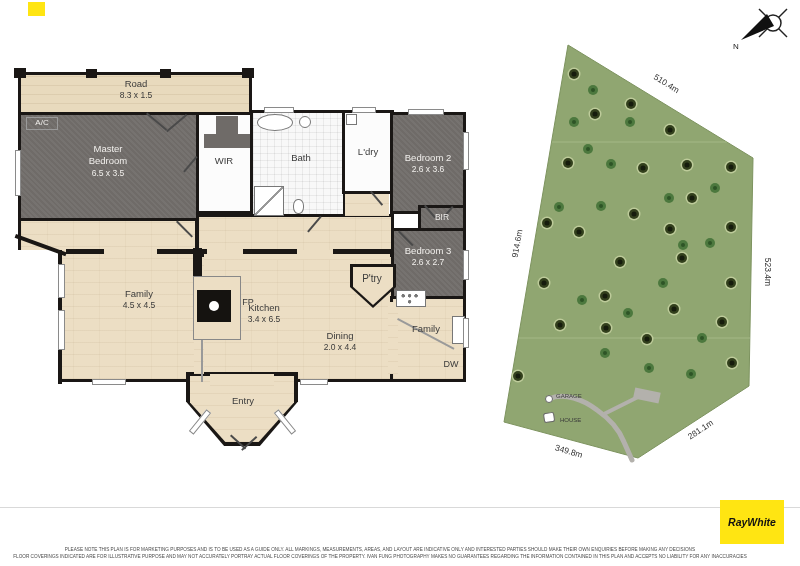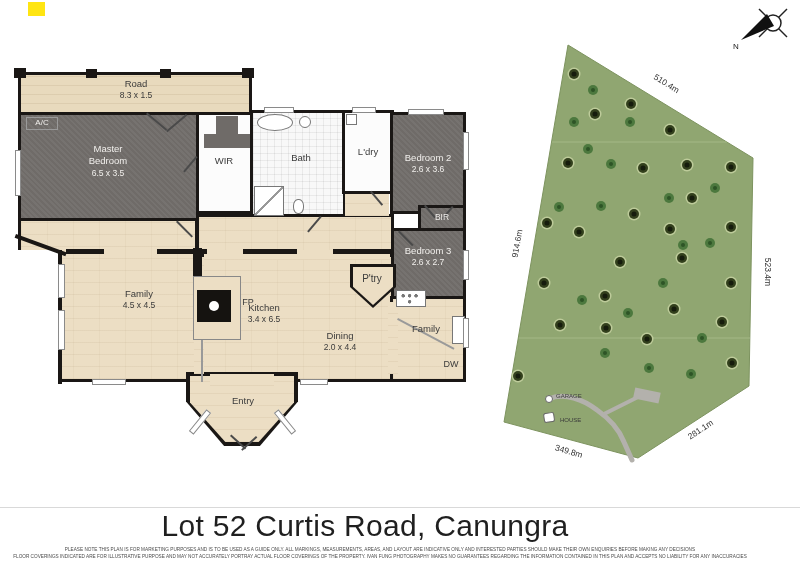--- a/index.html
+++ b/index.html
@@ -431,17 +431,19 @@
 
   <svg style="position:absolute;left:725px;top:5px;z-index:2;" width="70" height="48" viewBox="0 0 70 48">
     <line x1="34" y1="4" x2="62" y2="32" stroke="#222" stroke-width="1.5"></line>
     <line x1="62" y1="4" x2="34" y2="32" stroke="#222" stroke-width="1.5"></line>
     <circle cx="48" cy="18" r="8" fill="#fff" stroke="#222" stroke-width="1.5"></circle>
     <polygon points="16,35 42,9 49,21" fill="#111"></polygon>
     <text x="8" y="44" font-size="8" fill="#222">N</text>
   </svg>
 
   <div id="footer-line"></div>
-  <div id="page-title">Lot 52 Curtis Road, Canungra</div>
   <div class="disc" style="top:547px;">PLEASE NOTE THIS PLAN IS FOR MARKETING PURPOSES AND IS TO BE USED AS A GUIDE ONLY. ALL MARKINGS, MEASUREMENTS, AREAS, AND LAYOUT ARE INDICATIVE ONLY AND INTERESTED PARTIES SHOULD MAKE THEIR OWN ENQUIRIES BEFORE MAKING ANY DECISIONS</div>
   <div class="disc" style="top:554px;">FLOOR COVERINGS INDICATED ARE FOR ILLUSTRATIVE PURPOSE AND MAY NOT ACCURATELY PORTRAY ACTUAL FLOOR COVERINGS OF THE PROPERTY. IVAN FUNG PHOTOGRAPHY MAKES NO GUARANTEES REGARDING THE INFORMATION CONTAINED IN THIS PLAN AND ACCEPTS NO LIABILITY FOR ANY INACCURACIES</div>
+  <div id="brand-box">
+      <span>RayWhite</span>
+    </div>
 
 </div>
 
 </body></html>

